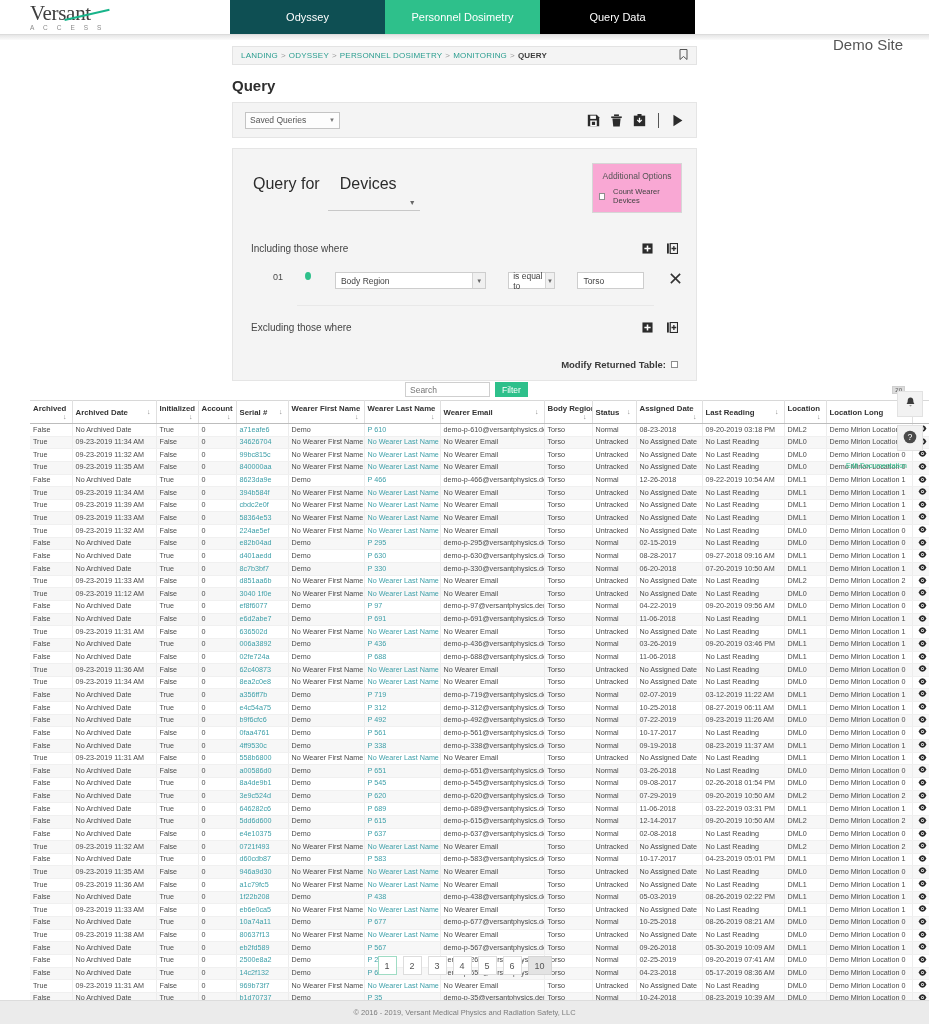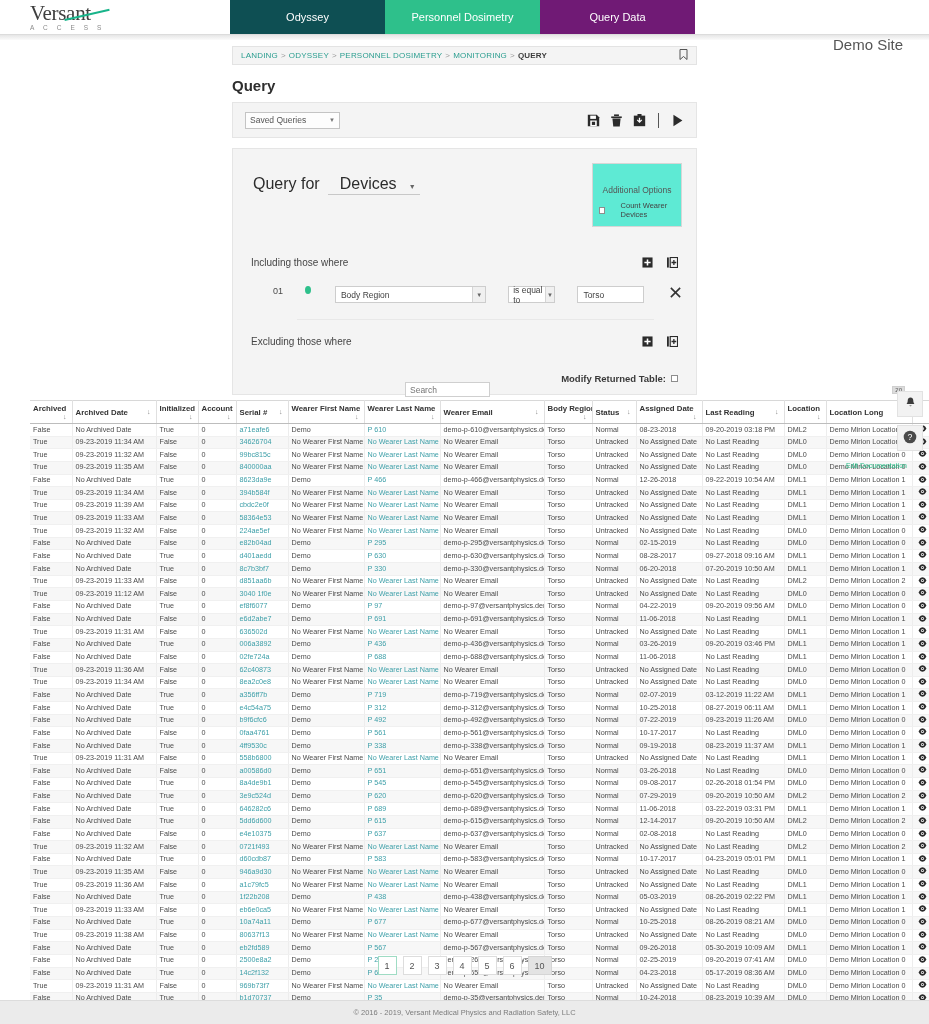--- a/index.html
+++ b/index.html
@@ -52,21 +52,21 @@
   .navtabs { display: flex; align-items: stretch; }
   .navtab {
     width: 155px;
     display: flex; align-items: center; justify-content: center;
     color: #ffffff;
     font-size: 11px;
     cursor: pointer;
   }
   .navtab.t0 { background: #0e4f53; }
   .navtab.t1 { background: #2ec08b; }
-  .navtab.t2 { background: #701a75; }
+  .navtab.t2 { background: #000000; }
   .user-area {
     margin-left: auto;
     padding-right: 26px;
     display: flex; flex-direction: column;
     align-items: flex-end; justify-content: center;
     line-height: 1.25;
     gap: 44px;
   }
   .user-name { font-size: 10px; color: #333; font-weight: bold; }
   .user-site { font-size: 15px; color: #555; }
@@ -134,38 +134,38 @@
   .qpanel { margin-top: 10px; padding: 14px 14px 10px 14px; }
   .qhead { display: flex; align-items: flex-start; }
   .qfor {
     font-size: 16px; color: #2c2c2c;
     display: flex; align-items: baseline; gap: 8px;
     padding-top: 12px; padding-left: 6px;
   }
   .qfor-target {
     font-size: 16px;
     border-bottom: 1px solid #c8c8c8;
-    padding: 0 18px 1px 12px;
+    padding: 0 18px 17px 12px;
     position: relative;
     min-width: 92px;
     cursor: pointer;
   }
   .qfor-target .caret {
     position:absolute; right: 4px; bottom: 4px;
     font-size: 7px; color: #666;
   }
   .addopts {
     margin-left: auto;
     width: 90px;
     border: 1px solid #d6d6d6;
-    background: #5eead4;
-    padding: 21px 6px 7px 6px;
+    background: #f9a8d4;
+    padding: 7px 6px 7px 6px;
   }
   .addopts-title { font-size: 8.5px; color: #555; text-align: center; margin-bottom: 6px; }
-  .addopts-row { display:flex; align-items:center; gap: 16px; justify-content:center; }
+  .addopts-row { display:flex; align-items:center; gap: 8px; justify-content:center; }
   .cbx {
     width: 7px; height: 7px; border: 1px solid #8d8d8d; background:#fff;
     display:inline-block; cursor:pointer;
   }
   .addopts-row span { font-size: 7.5px; color: #444; }
 
   .incl-label, .excl-label {
     font-size: 10px; color: #454545;
     display:flex; align-items:center;
   }
@@ -216,21 +216,21 @@
 
   .modret {
     margin-top: 26px; padding: 0 4px;
     display:flex; align-items:center; gap:5px;
     font-size: 9.5px; font-weight:bold; color:#3a3a3a;justify-content:flex-end;
   }
 
   
   .searchrow {
     position:absolute; left: 405px; top: 382px;
-    display:flex; align-items:center; gap: 5px; flex-direction: column;
+    display:flex; align-items:center; gap: 5px;
   }
   .search-input {
     width: 85px; height: 15px;
     border:1px solid #cfcfcf; background:#fff;
     font-size:8.5px; color:#555; padding:0 4px;
     font-family:"Liberation Sans", sans-serif;
     outline:none;
   }
   .filter-btn {
     height: 15px; padding: 0 7px;

